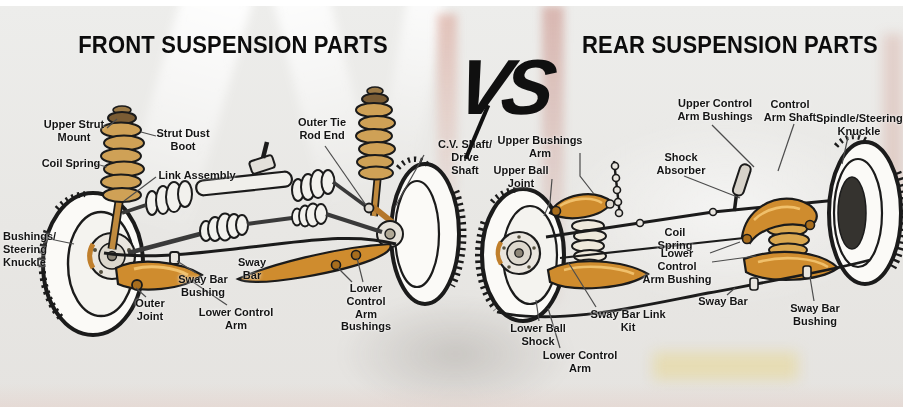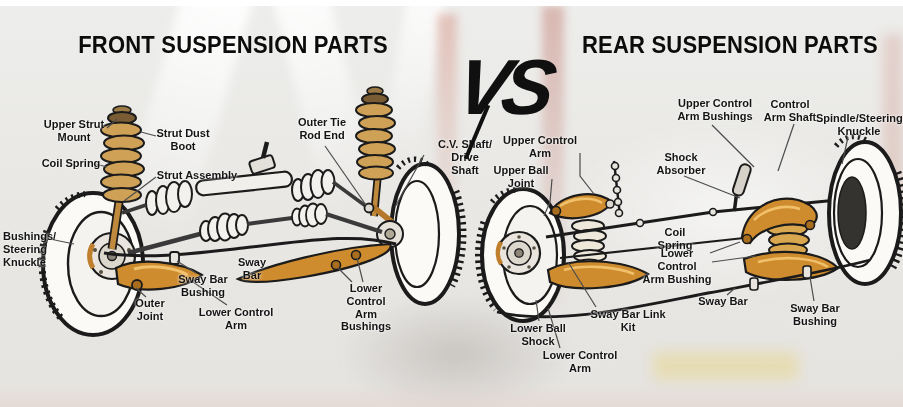--- a/index.html
+++ b/index.html
@@ -171,21 +171,21 @@
         <path d="M 352 276 L 338 262"></path>
         <path d="M 363 276 L 357 252"></path>
       </g>
     </svg>
 
     <div class="lbl" style="left:38px;top:112px;width:72px;">Upper Strut
 Mount</div>
     <div class="lbl" style="left:152px;top:121px;width:62px;">Strut Dust
 Boot</div>
     <div class="lbl" style="left:40px;top:151px;width:62px;">Coil Spring</div>
-    <div class="lbl" style="left:153px;top:163px;width:88px;">Strut Assembly</div>
+    <div class="lbl" style="left:153px;top:163px;width:88px;">Link Assembly</div>
     <div class="lbl" style="left:296px;top:110px;width:52px;">Outer Tie
 Rod End</div>
     <div class="lbl" style="left:436px;top:132px;width:58px;text-align:center;">C.V. Shaft/
 Drive Shaft</div>
     <div class="lbl left-align" style="left:3px;top:224px;width:50px;">Bushings/
 Steering
 Knuckle</div>
     <div class="lbl" style="left:228px;top:250px;width:48px;">Sway Bar</div>
     <div class="lbl" style="left:177px;top:267px;width:52px;">Sway Bar
 Bushing</div>
@@ -307,21 +307,21 @@
         <path d="M 560 342 L 548 302"></path>
       </g>
     </svg>
 
     <div class="lbl" style="left:676px;top:91px;width:78px;">Upper Control
 Arm Bushings</div>
     <div class="lbl" style="left:763px;top:92px;width:54px;">Control
 Arm Shaft</div>
     <div class="lbl" style="left:816px;top:106px;width:86px;">Spindle/Steering
 Knuckle</div>
-    <div class="lbl" style="left:492px;top:128px;width:96px;">Upper Control Arm</div>
+    <div class="lbl" style="left:492px;top:128px;width:96px;">Upper Bushings Arm</div>
     <div class="lbl" style="left:482px;top:158px;width:78px;">Upper Ball Joint</div>
     <div class="lbl" style="left:654px;top:145px;width:54px;">Shock
 Absorber</div>
     <div class="lbl" style="left:646px;top:220px;width:58px;">Coil Spring</div>
     <div class="lbl" style="left:640px;top:241px;width:74px;">Lower Control
 Arm Bushing</div>
     <div class="lbl" style="left:698px;top:289px;width:50px;">Sway Bar</div>
     <div class="lbl" style="left:769px;top:296px;width:92px;">Sway Bar Bushing</div>
     <div class="lbl" style="left:583px;top:302px;width:90px;">Sway Bar Link Kit</div>
     <div class="lbl" style="left:497px;top:316px;width:82px;">Lower Ball Shock</div>

